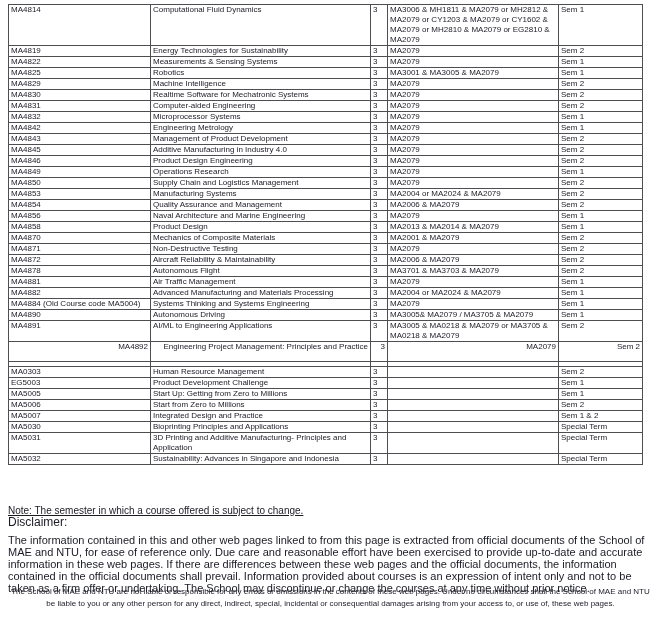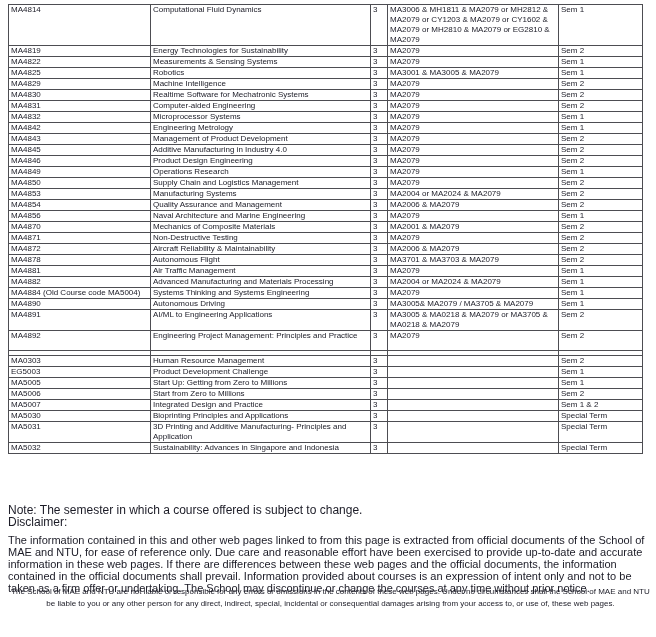--- a/index.html
+++ b/index.html
@@ -25,30 +25,31 @@
     border: 1px solid #4d4d52;
     font-size: 8px;
     line-height: 10px;
     padding: 0px 2px;
     vertical-align: top;
     color: #1b1b26;
     overflow: hidden;
     word-wrap: break-word;
   }
   table.course-table tr { height: 11px; }
-  table.course-table tr.tall { height: 20px; }
+  table.course-table tr.tall { height: 20px; text-align: right; }
   table.course-table tr.spacer { height: 5px; }
   .note-text {
     position: absolute;
     left: 8px;
     top: 505px;
     width: 644px;
-    font-size: 12px;
+    font-size: 10px;
     line-height: 11px;
     color: #1b1b26;
+    text-decoration: underline;
   }
   .disclaimer-heading {
     position: absolute;
     left: 8px;
     top: 517px;
     width: 644px;
     font-size: 12px;
     line-height: 11px;
     color: #1b1b26;
   }
@@ -200,20 +201,27 @@
           <td>Sem 2</td>
         </tr>
         <tr>
           <td>MA4856</td>
           <td>Naval Architecture and Marine Engineering</td>
           <td>3</td>
           <td>MA2079</td>
           <td>Sem 1</td>
         </tr>
         <tr>
+          <td>MA4858</td>
+          <td>Product Design</td>
+          <td>3</td>
+          <td>MA2013 &amp; MA2014 &amp; MA2079</td>
+          <td>Sem 1</td>
+        </tr>
+        <tr>
           <td>MA4870</td>
           <td>Mechanics of Composite Materials</td>
           <td>3</td>
           <td>MA2001 &amp; MA2079</td>
           <td>Sem 2</td>
         </tr>
         <tr>
           <td>MA4871</td>
           <td>Non-Destructive Testing</td>
           <td>3</td>

